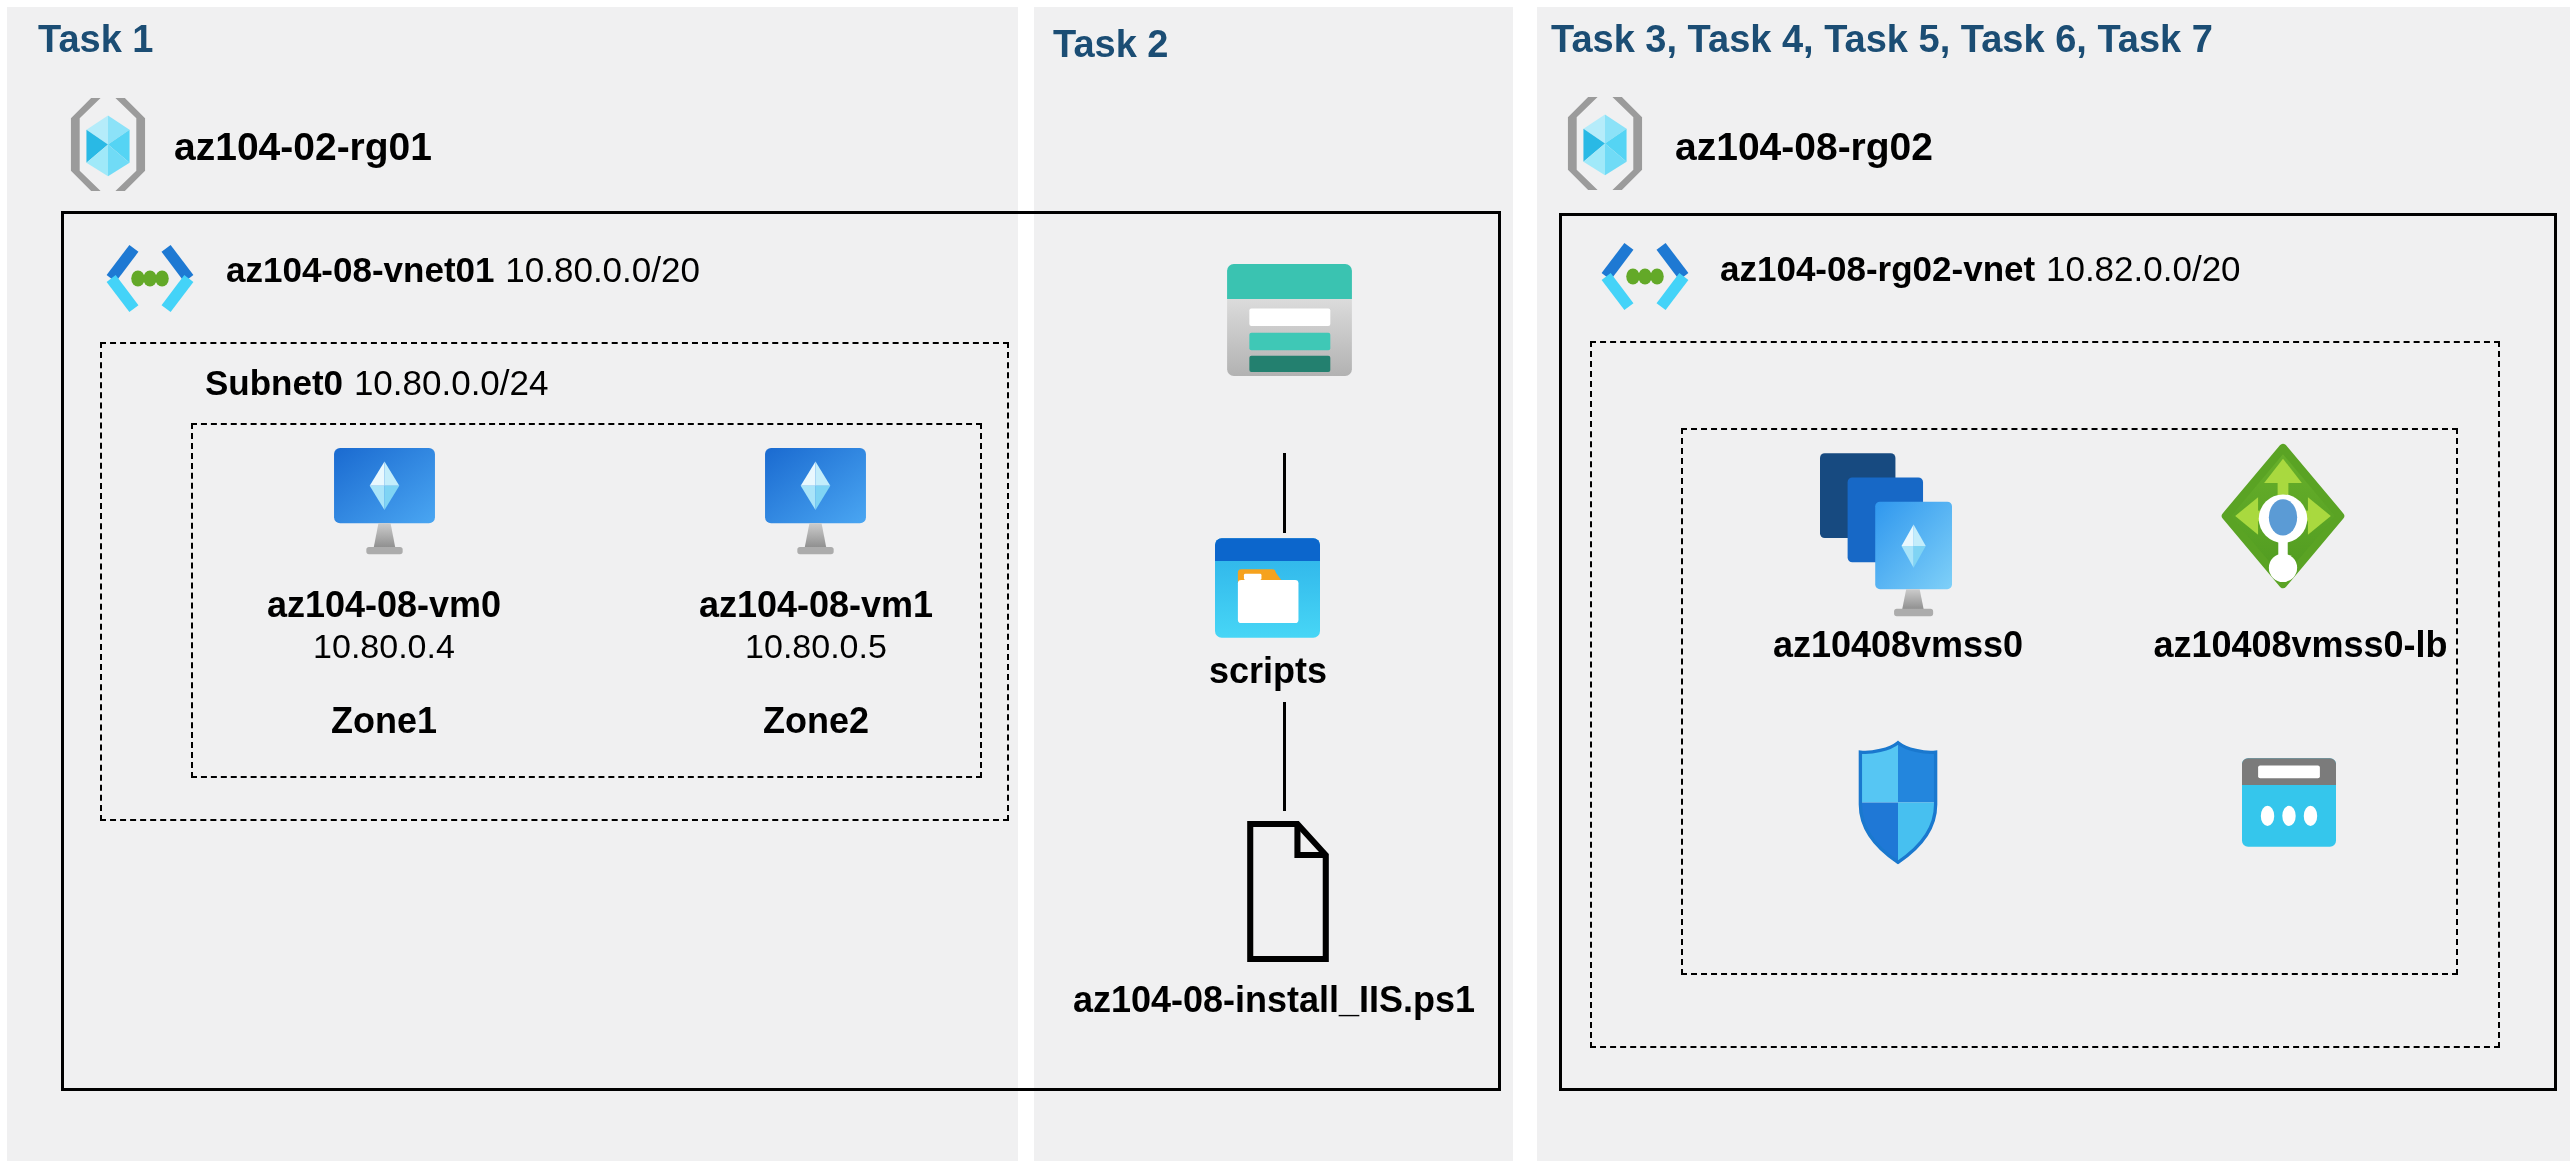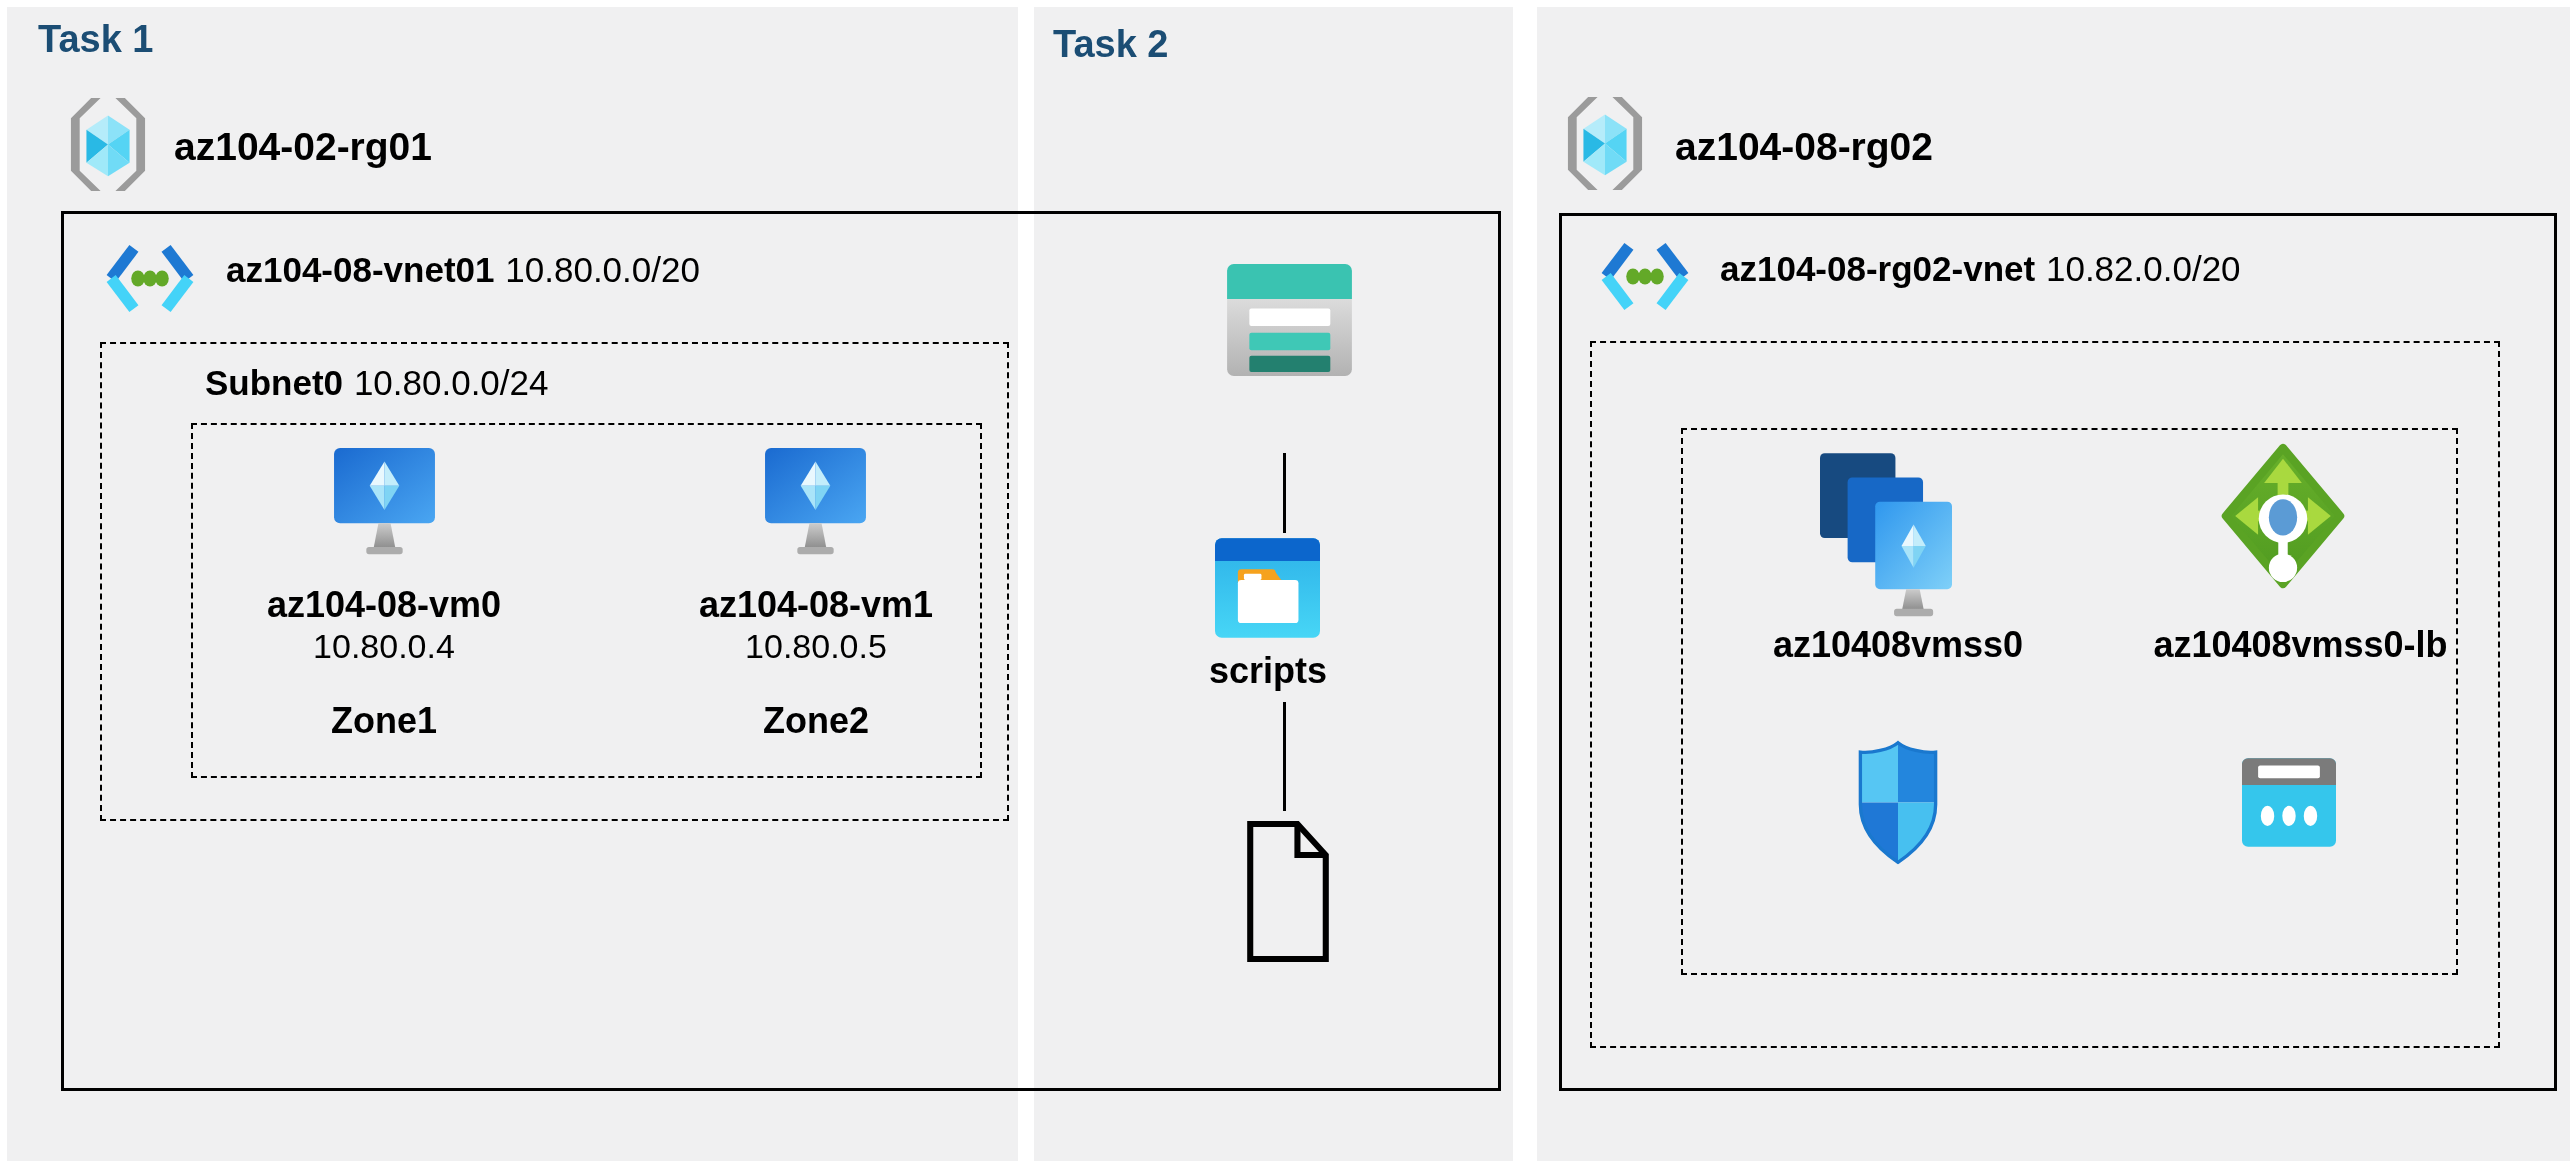--- a/index.html
+++ b/index.html
@@ -28,20 +28,21 @@
 <body>
 
 <div class="stage">
 
   <div class="panel" style="left:6.7px;top:6.7px;width:1011px;height:1154px;"></div>
   <div class="panel" style="left:1034px;top:6.7px;width:479px;height:1154px;"></div>
   <div class="panel" style="left:1537px;top:6.7px;width:1033px;height:1154px;"></div>
 
   <div class="hdr" style="left:38px;top:17.5px;">Task 1</div>
   <div class="hdr" style="left:1053px;top:23px;">Task 2</div>
+  <div class="hdr" style="left:1551px;top:17.5px;">Task 3, Task 4, Task 5, Task 6, Task 7</div>
 
   <div class="abs" style="left:64px;top:98px;">
     <svg width="88" height="93" viewBox="0 0 130 138">
       <polygon points="40,0 10,30 10,108 40,138 54,138 23,108 23,30 54,0" fill="#9b9b9b"></polygon>
       <polygon points="90,0 120,30 120,108 90,138 76,138 107,108 107,30 76,0" fill="#9b9b9b"></polygon>
       <polygon points="65,26 33,47 65,69" fill="#b5ecfa"></polygon>
       <polygon points="65,26 97,47 65,69" fill="#8ce2f8"></polygon>
       <polygon points="33,47 65,69 33,96" fill="#29b9e5"></polygon>
       <polygon points="97,47 65,69 97,96" fill="#55d4f4"></polygon>
       <polygon points="33,96 65,69 65,116" fill="#a0e9f9"></polygon>
@@ -175,20 +176,21 @@
   <div class="lbl center" style="left:1133px;top:650px;width:270px;">scripts</div>
 
   <div class="vline" style="left:1283px;top:702px;height:109px;"></div>
 
   <div class="abs" style="left:1246px;top:820px;">
     <svg width="84" height="143" viewBox="0 0 124 212">
       <path d="M6,6 H76 L118,52 V206 H6 Z" fill="#f0f0f1" stroke="#000000" stroke-width="9" stroke-linejoin="miter"></path>
       <path d="M76,6 V52 H118" fill="none" stroke="#000000" stroke-width="9"></path>
     </svg>
   </div>
+  <div class="lbl center" style="left:1038px;top:979px;width:472px;">az104-08-install_IIS.ps1</div>
 
   <div class="solid-box" style="left:1559px;top:213px;width:992px;height:872px;"></div>
 
   <div class="abs" style="left:1595px;top:241px;">
     <svg width="100" height="71" viewBox="0 0 148 106">
       <path d="M50,8 L16,53" stroke="#1e79d3" stroke-width="17" fill="none"></path>
       <path d="M16,53 L50,98" stroke="#44d3f8" stroke-width="17" fill="none"></path>
       <path d="M98,8 L132,53" stroke="#1e79d3" stroke-width="17" fill="none"></path>
       <path d="M132,53 L98,98" stroke="#44d3f8" stroke-width="17" fill="none"></path>
       <ellipse cx="56" cy="53" rx="10" ry="12" fill="#63a928"></ellipse>

